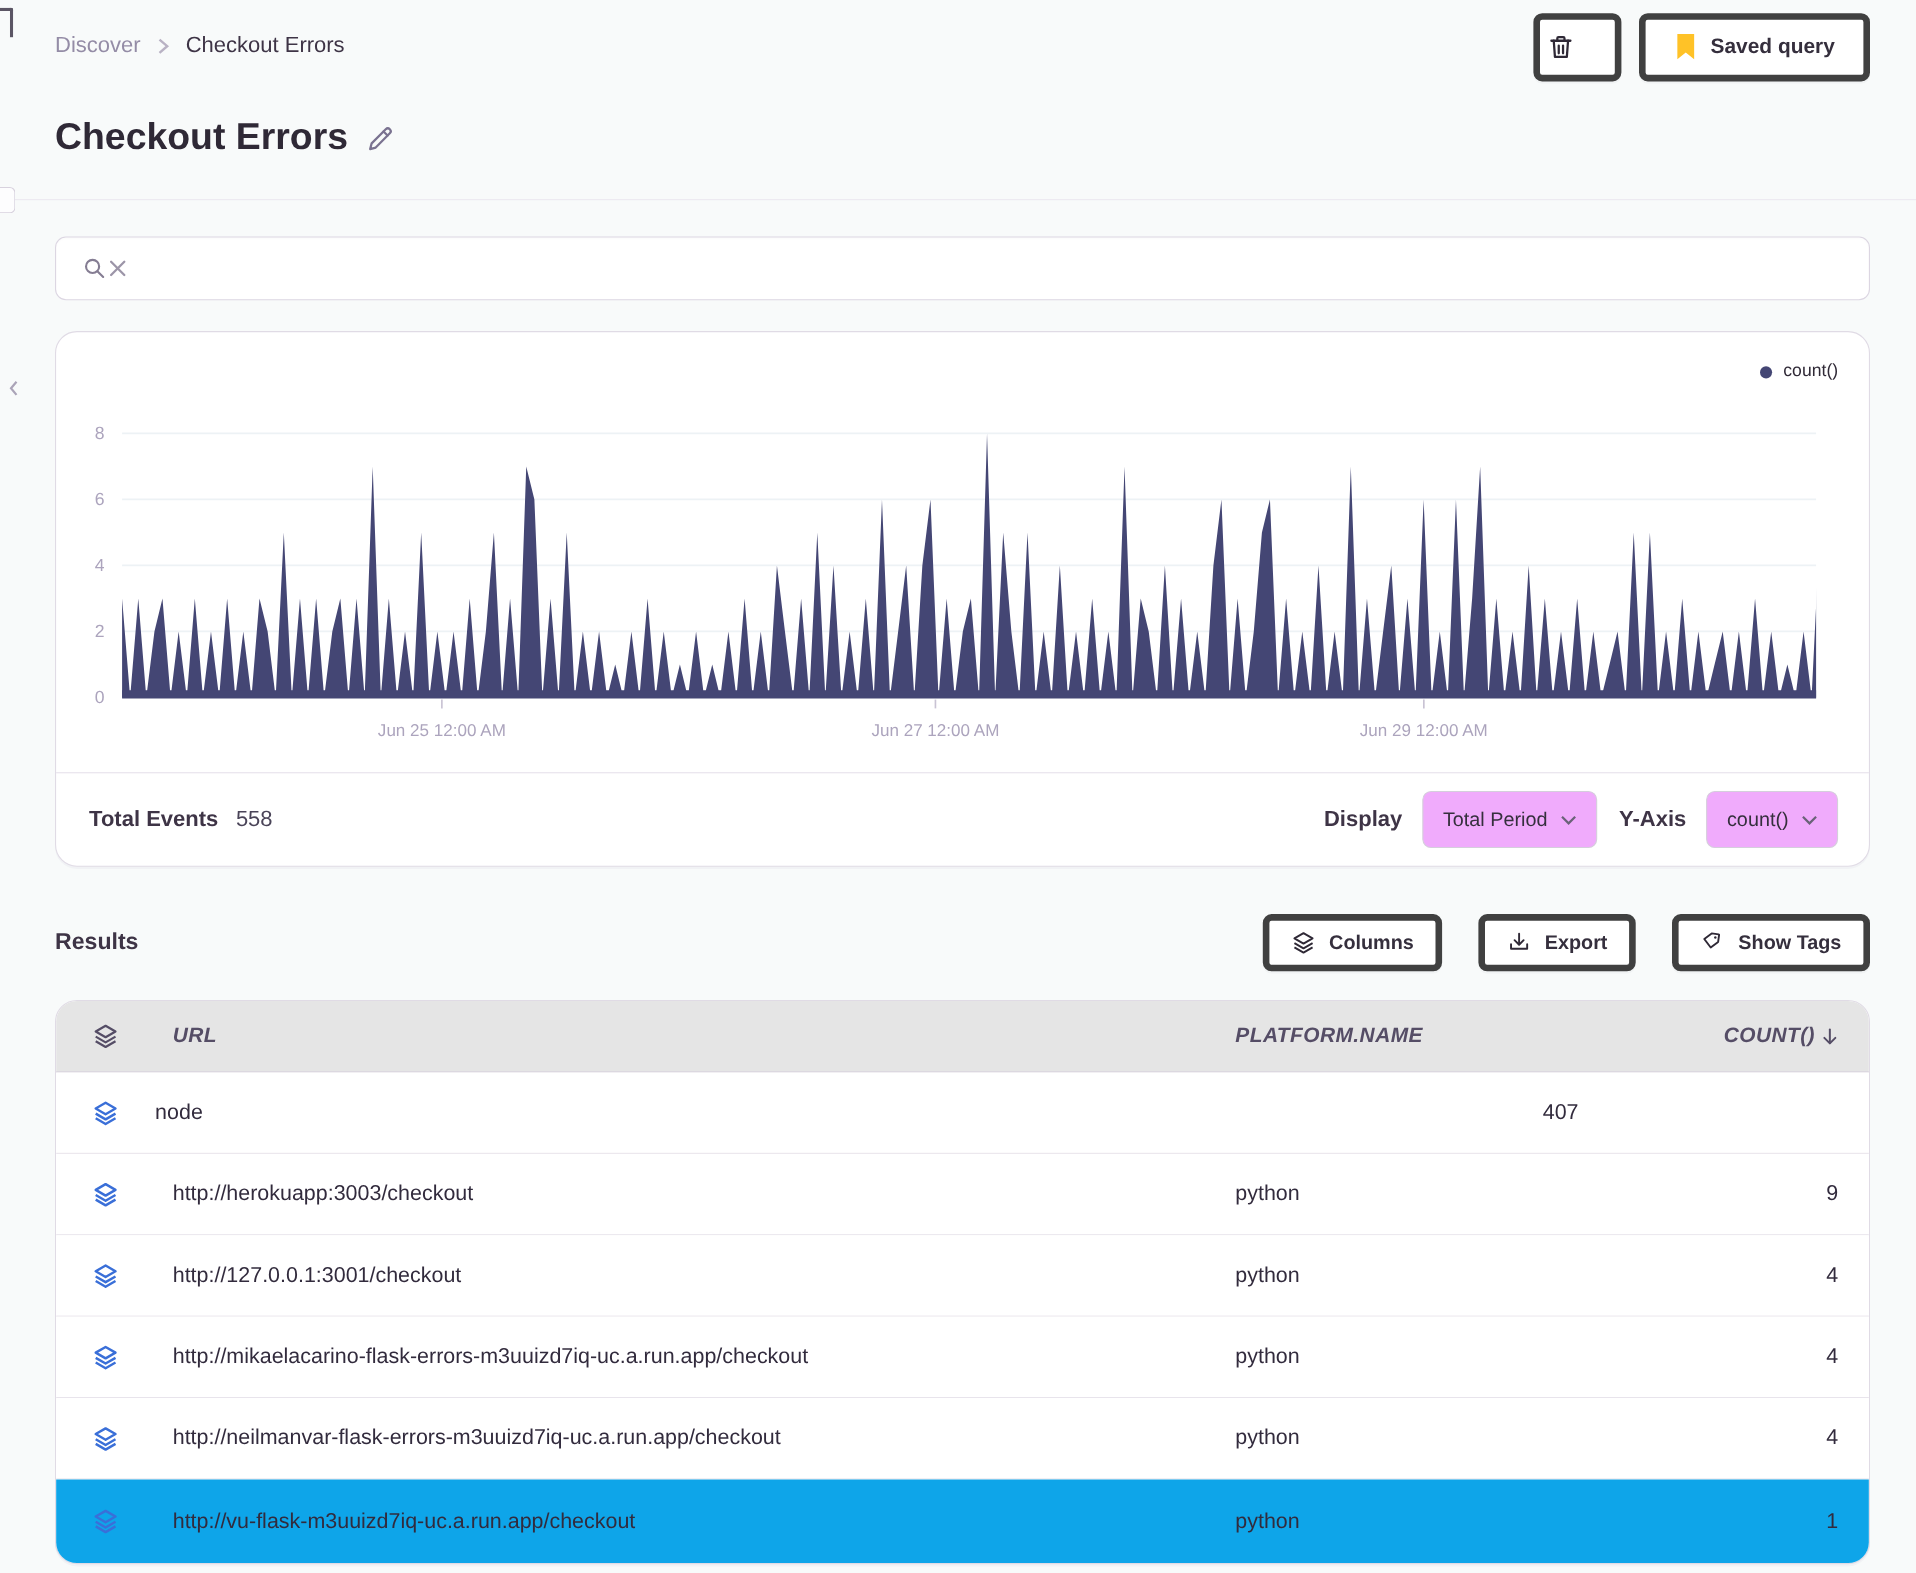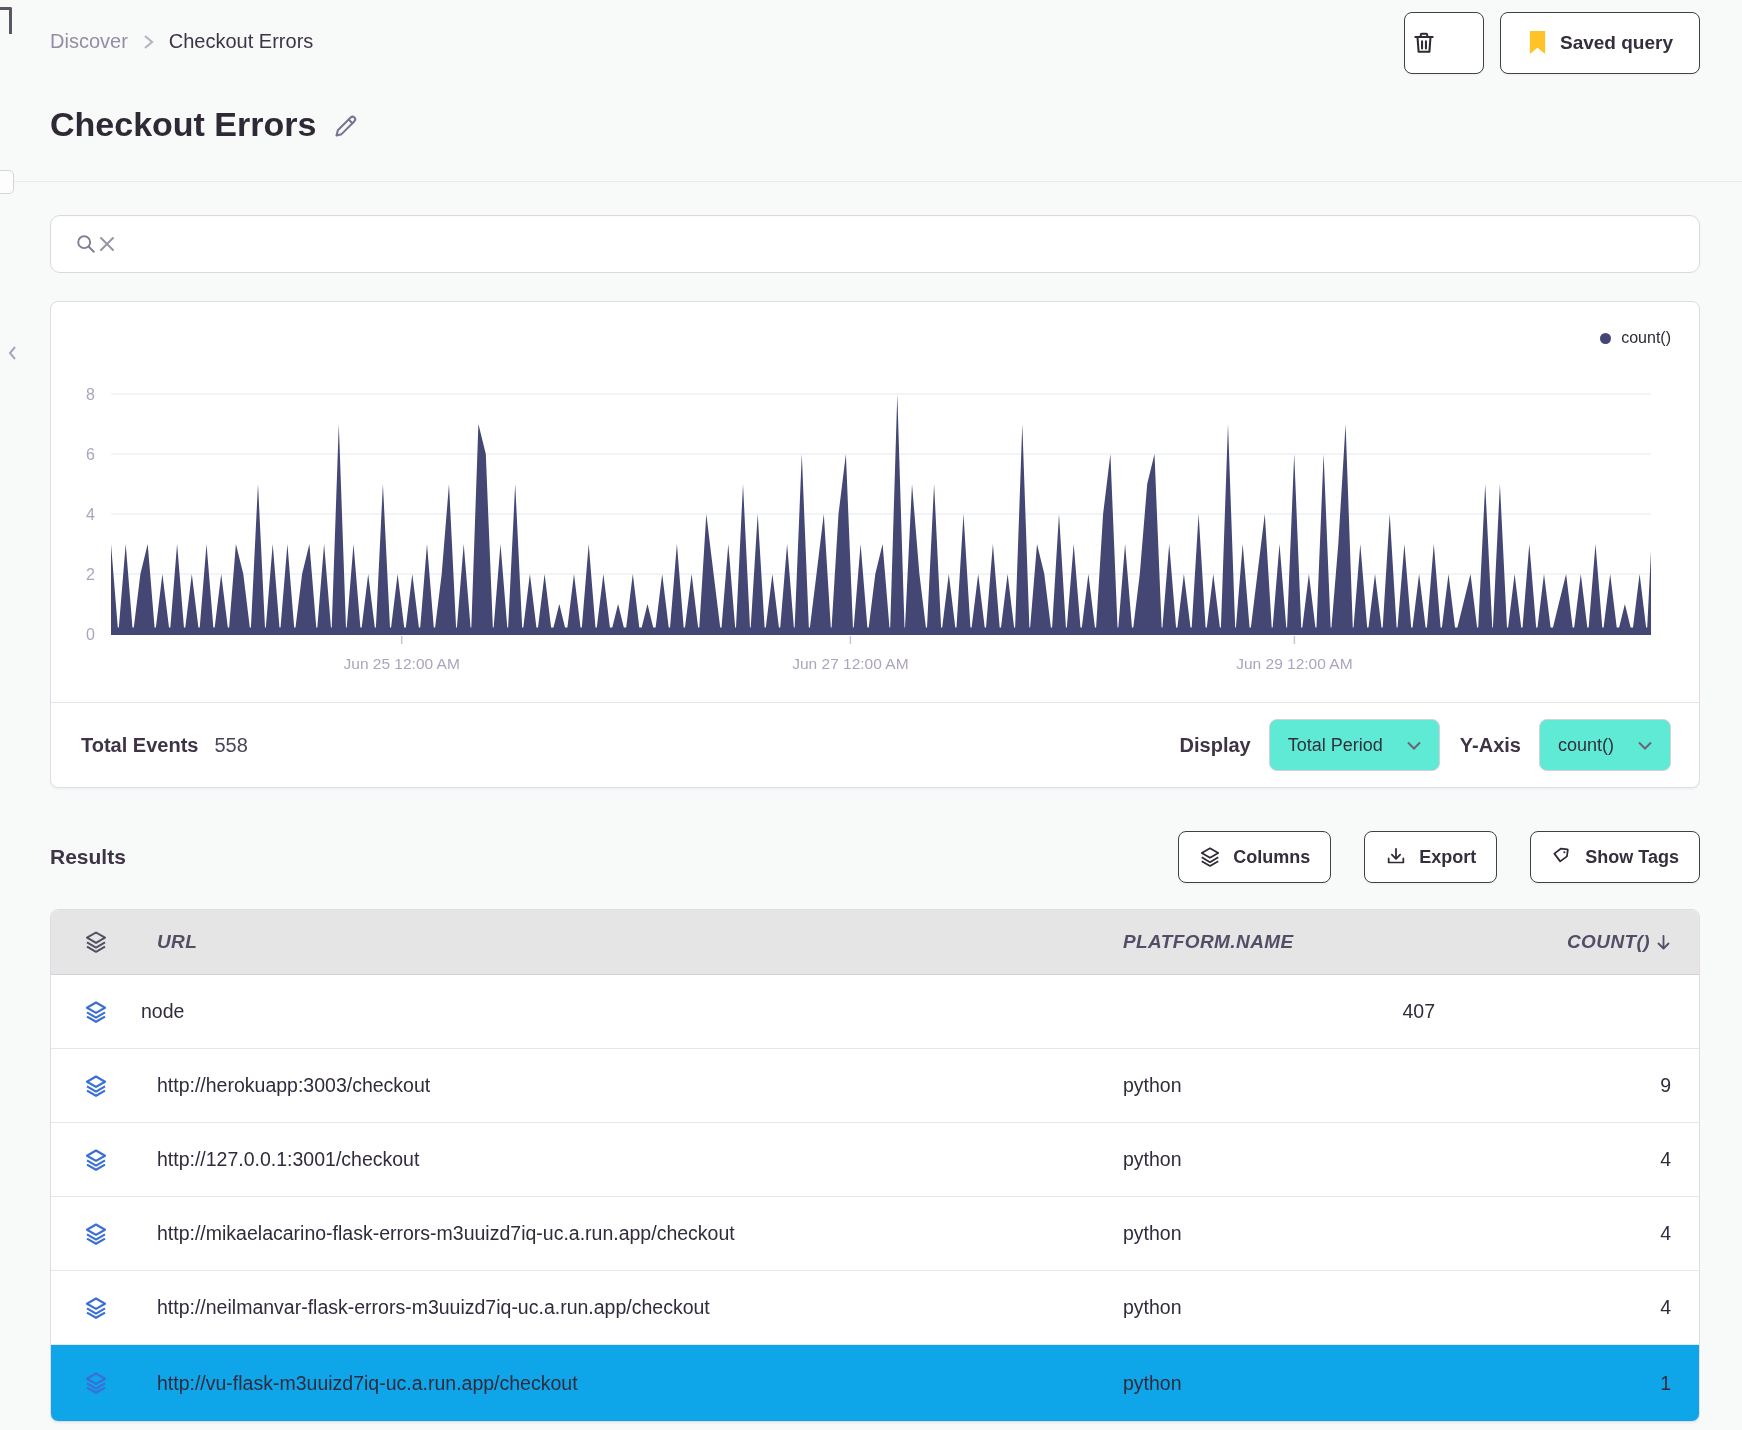--- a/index.html
+++ b/index.html
@@ -15,21 +15,21 @@
 
   
   .topbar{display:flex;justify-content:space-between;align-items:flex-start;padding-top:12px;}
   .breadcrumb{display:flex;align-items:center;gap:14px;margin-top:18px;font-size:20px;}
   .crumb-parent{color:#948CA6;}
   .crumb-sep{display:flex;align-items:center;color:#B9B2C4;}
   .crumb-current{color:#3E3446;font-weight:500;}
   .topbar-actions{display:flex;gap:16px;}
   .btn{
     display:inline-flex;align-items:center;justify-content:flex-start;gap:12px;
-    background:#FFFFFF;border:1px solid #404040;border-radius:8px;
+    background:#FFFFFF;border:6px solid #404040;border-radius:8px;
     box-shadow:0 2px 0 rgba(43,34,51,0.03);
     font-size:19px;font-weight:600;color:#352F3D;cursor:pointer;
   }
   .btn-icon-only{width:80px;height:62px;}
   .btn-saved{height:62px;padding:0 26px;}
   .icon{display:inline-flex;align-items:center;justify-content:center;}
 
   
   .title-row{display:flex;align-items:center;gap:16px;margin-top:26px;}
   .page-title{font-size:34px;font-weight:600;color:#2F2936;line-height:48px;}
@@ -59,43 +59,43 @@
   .search-icon{color:#857D93;}
   .search-input{
     flex:1;border:none;outline:none;background:transparent;
     font-family:"Liberation Sans",sans-serif;font-size:19px;color:#2F2936;
     margin-left:14px;
   }
   .clear-icon{color:#9C95A8;cursor:pointer;}
 
   
   .panel{
-    background:#FFFFFF;border:1px solid #E0DBE5;border-radius:8px;
+    background:#FFFFFF;border:1px solid #E0DBE5;border-radius:20px;
     box-shadow:0 2px 0 rgba(45,0,85,0.03);
   }
   .chart-panel{margin-top:28px;}
   .legend-row{display:flex;justify-content:flex-end;align-items:center;margin:26px 28px 0 0;height:20px;gap:10px;}
   .legend-dot{width:11px;height:11px;border-radius:50%;background:#444674;}
   .legend-label{font-size:16px;color:#2F2936;}
   .chart-area{margin:32px 10px 0 10px;height:300px;}
   .ytick{fill:#ACA4BD;font-size:16px;font-family:"Liberation Sans",sans-serif;}
   .xtick{fill:#ACA4BD;font-size:15.5px;font-family:"Liberation Sans",sans-serif;}
   .chart-footer{
     margin-top:22px;border-top:1px solid #E7E2EB;height:84px;
     display:flex;align-items:center;justify-content:space-between;
     padding:0 28px 0 30px;
   }
   .total-events{display:flex;align-items:baseline;gap:16px;font-size:20px;}
   .total-events .lab{font-weight:700;color:#3E3446;}
   .total-events .val{color:#4A4458;}
   .footer-controls{display:flex;align-items:center;gap:20px;}
   .footer-controls .ctl-label{font-size:20px;font-weight:700;color:#3E3446;margin-right:2px;}
   .dropdown{
-    height:52px;background:#5eead4;border:1px solid #D5CEDC;border-radius:8px;
-    display:inline-flex;align-items:center;gap:24px;padding:0 18px;
+    height:52px;background:#f0abfc;border:1px solid #D5CEDC;border-radius:8px;
+    display:inline-flex;align-items:center;gap:12px;padding:0 18px;
     font-size:18px;color:#352F3D;cursor:pointer;
   }
   .dropdown .chev{color:#6A6278;}
   .ctl-group{display:flex;align-items:center;gap:16px;}
 
   
   .results-row{display:flex;justify-content:space-between;align-items:center;margin-top:43px;height:52px;}
   .results-heading{font-size:21px;font-weight:700;color:#3E3446;}
   .results-buttons{display:flex;gap:33px;}
   .btn-sm{height:52px;padding:0 20px;font-size:18px;}

